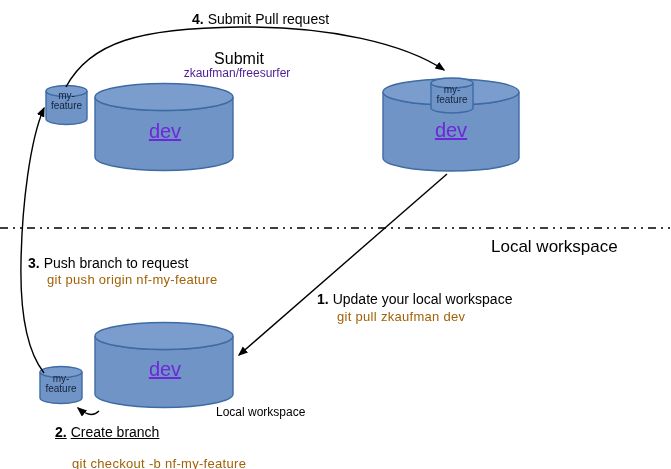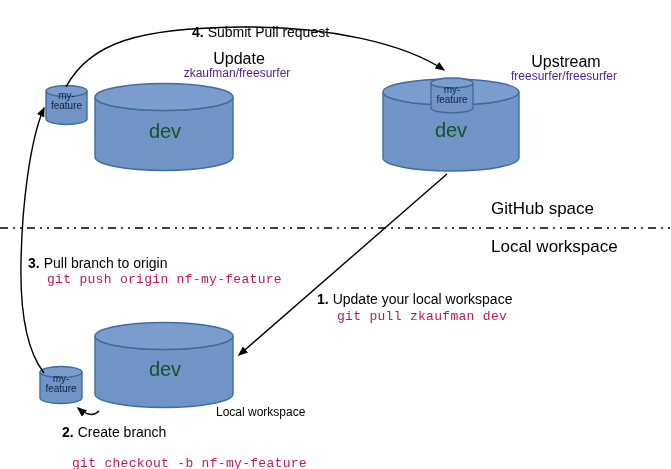--- a/index.html
+++ b/index.html
@@ -9,25 +9,25 @@
   }
   svg.layer { position:absolute; left:0; top:0; }
   .lbl { position:absolute; white-space:nowrap; color:#000; }
   .repo-title { font-size:16px; text-align:center; }
   .repo-slug  { font-size:12px; text-align:center; color:#4c1d95; }
   .zone-lbl   { font-size:17px; }
   .step       { font-size:14px; }
   .step .num  { font-weight:bold; }
   .step .txt  { margin-left:4px; }
   .cmd {
-    font-family:Liberation Mono, monospace;
-    font-size:13px; color:#be185d; letter-spacing:0.3px;
+    font-family:Liberation Sans, sans-serif;
+    font-size:13px; color:#a16207; letter-spacing:0.3px;
   }
   .dev-lbl {
-    font-size:20px; text-align:center; color:#14532d;
+    font-size:20px; text-align:center; color:#6d28d9;text-decoration:underline;
   }
   .feature-lbl {
     font-size:10px; line-height:10px; text-align:center; color:#16233c;
     white-space:pre-line;
   }
   .caption { font-size:12px; }
   .cyl-body { fill:#6f94c5; stroke:#3f6ba3; stroke-width:1.4; }
   .cyl-top  { fill:#7b9dce; stroke:#3f6ba3; stroke-width:1.4; }
   .arrow    { fill:none; stroke:#000; stroke-width:1.4; }
   .divider  { stroke:#000; stroke-width:1.5; }
@@ -78,52 +78,49 @@
 
     <path class="arrow" marker-end="url(#ah)" d="M66,87 C90,42 140,28 240,27 C330,26 405,44 444,70"></path>
 
     <path class="arrow" marker-end="url(#ah)" d="M44,373 C26,350 20,310 21,262 C22,205 30,140 44,108"></path>
 
     <path class="arrow" marker-end="url(#ah)" d="M447,174 L239,355"></path>
 
     <path class="arrow" marker-end="url(#ah)" d="M99,411 C93,417 85,414 78,408"></path>
   </svg>
 
-  <div class="lbl zone-lbl" style="left:491px; top:199px;">GitHub space</div>
   <div class="lbl zone-lbl" style="left:491px; top:237px;">Local workspace</div>
 
-  <div class="lbl repo-title" style="left:159px; top:50px; width:160px;">Update</div>
+  <div class="lbl repo-title" style="left:159px; top:50px; width:160px;">Submit</div>
   <div class="lbl repo-slug" style="left:157px; top:66px; width:160px;">zkaufman/freesurfer</div>
   <div class="lbl dev-lbl" style="left:95px; top:120px; width:140px;">dev</div>
   <div class="lbl feature-lbl" style="left:46px; top:91px; width:41px;">my-
 feature</div>
 
-  <div class="lbl repo-title" style="left:486px; top:53px; width:160px;">Upstream</div>
-  <div class="lbl repo-slug" style="left:484px; top:69px; width:160px;">freesurfer/freesurfer</div>
   <div class="lbl dev-lbl" style="left:383px; top:119px; width:136px;">dev</div>
   <div class="lbl feature-lbl" style="left:431px; top:85px; width:42px;">my-
 feature</div>
 
   <div class="lbl dev-lbl" style="left:95px; top:358px; width:140px;">dev</div>
   <div class="lbl feature-lbl" style="left:40px; top:374px; width:42px;">my-
 feature</div>
   <div class="lbl caption" style="left:216px; top:405px;">Local workspace</div>
 
-  <div class="lbl step" style="left:192px; top:24px;">
+  <div class="lbl step" style="left:192px; top:11px;">
     <span class="num">4.</span><span class="txt">Submit Pull request</span>
   </div>
 
   <div class="lbl step" style="left:28px; top:255px;">
-    <span class="num">3.</span><span class="txt">Pull branch to origin</span>
+    <span class="num">3.</span><span class="txt">Push branch to request</span>
   </div>
   <div class="lbl cmd" style="left:47px; top:272px;">git push origin nf-my-feature</div>
 
   <div class="lbl step" style="left:317px; top:291px;">
     <span class="num">1.</span><span class="txt">Update your local workspace</span>
   </div>
   <div class="lbl cmd" style="left:337px; top:309px;">git pull zkaufman dev</div>
 
-  <div class="lbl step" style="left:62px; top:424px;">
+  <div class="lbl step" style="left:55px; top:424px;text-decoration:underline;">
     <span class="num">2.</span><span class="txt">Create branch</span>
   </div>
   <div class="lbl cmd" style="left:72px; top:441px;margin-top:15px;">git checkout -b nf-my-feature</div>
 
 </div>
 
 </body></html>

